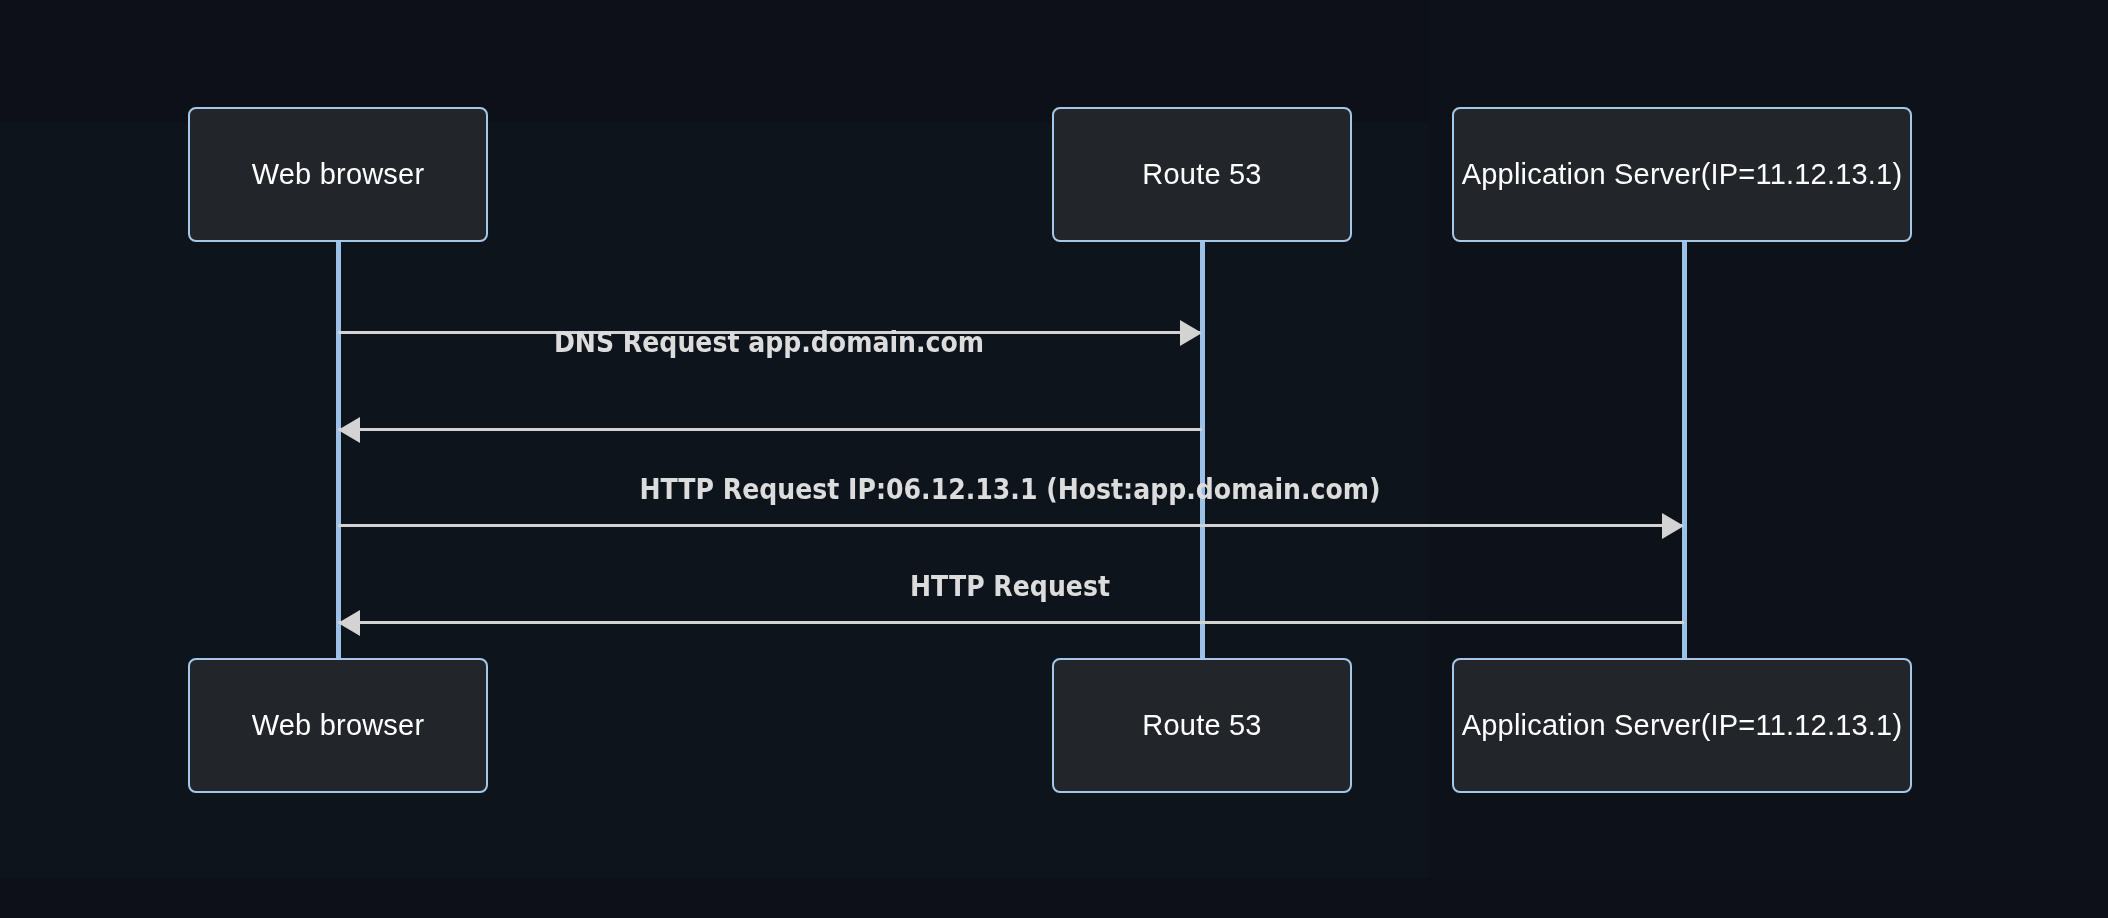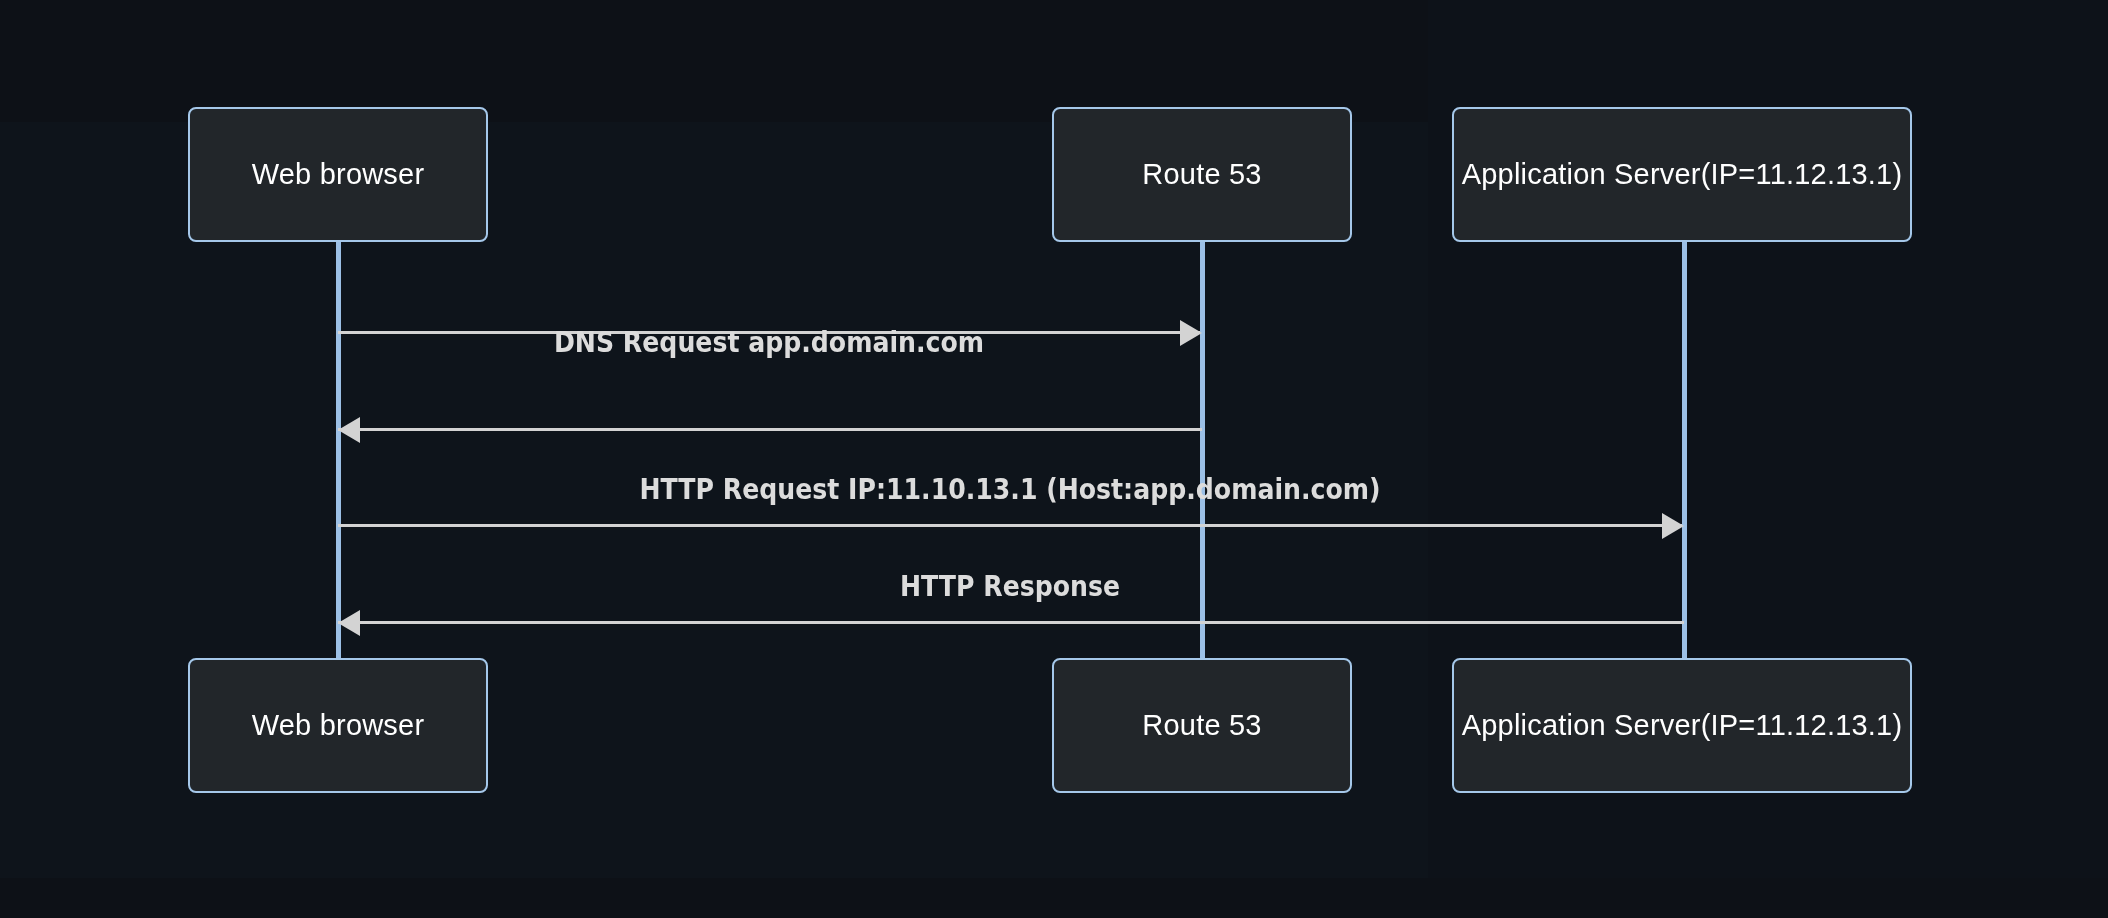--- a/index.html
+++ b/index.html
@@ -126,25 +126,25 @@
     <span class="plabel">Application Server(IP=11.12.13.1)</span>
   </div>
 
   <div class="msg-label" style="left:769px; top:284px;margin-top:45px;">DNS Request app.domain.com</div>
   <div class="msg-line" style="left:338px; top:331px; width:862px;"></div>
   <div class="arrowhead right" style="left:1180px; top:320px;"></div>
 
   <div class="msg-line" style="left:338px; top:428px; width:864px;"></div>
   <div class="arrowhead left" style="left:338px; top:417px;"></div>
 
-  <div class="msg-label" style="left:1010px; top:476px;">HTTP Request IP:11.10.13.1 (Host:app.domain.com)</div>
+  <div class="msg-label" style="left:1010px; top:476px;">HTTP Request IP:06.12.13.1 (Host:app.domain.com)</div>
   <div class="msg-line" style="left:338px; top:524px; width:1344px;"></div>
   <div class="arrowhead right" style="left:1662px; top:513px;"></div>
 
-  <div class="msg-label" style="left:1010px; top:573px;">HTTP Response</div>
+  <div class="msg-label" style="left:1010px; top:573px;">HTTP Request</div>
   <div class="msg-line" style="left:338px; top:621px; width:1346px;"></div>
   <div class="arrowhead left" style="left:338px; top:610px;"></div>
 
   <div class="participant" style="left:188px; top:658px; width:300px; height:135px;">
     <span class="plabel">Web browser</span>
   </div>
 
   <div class="participant" style="left:1052px; top:658px; width:300px; height:135px;">
     <span class="plabel">Route 53</span>
   </div>

